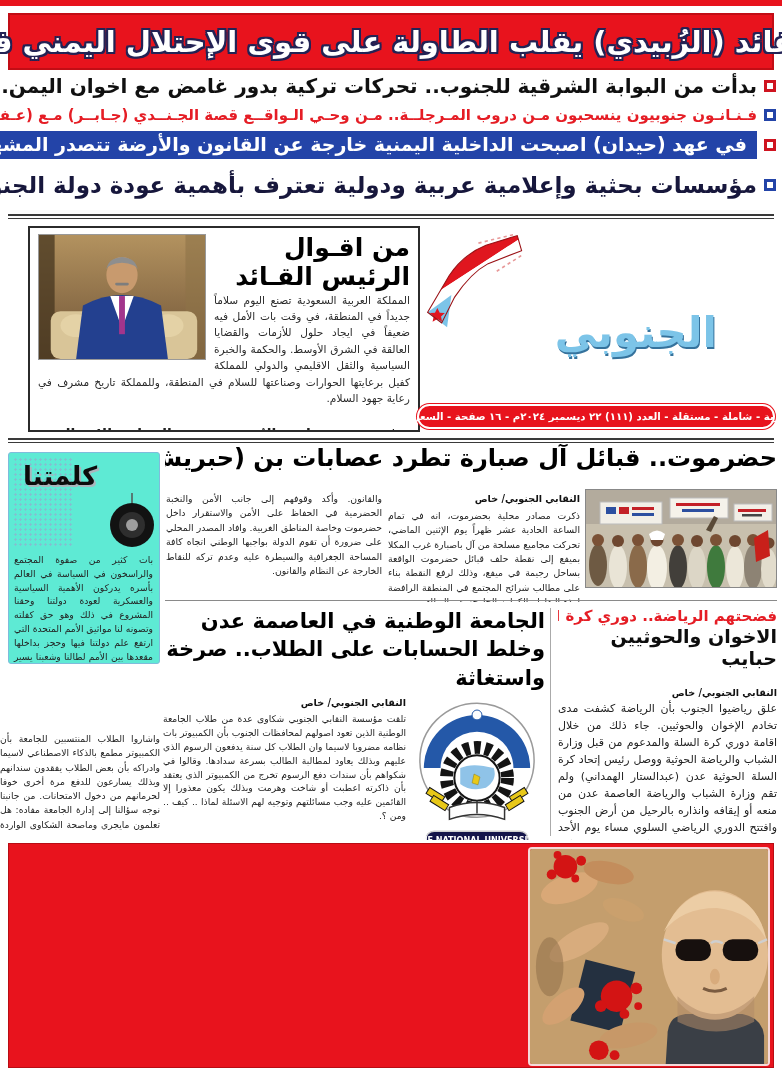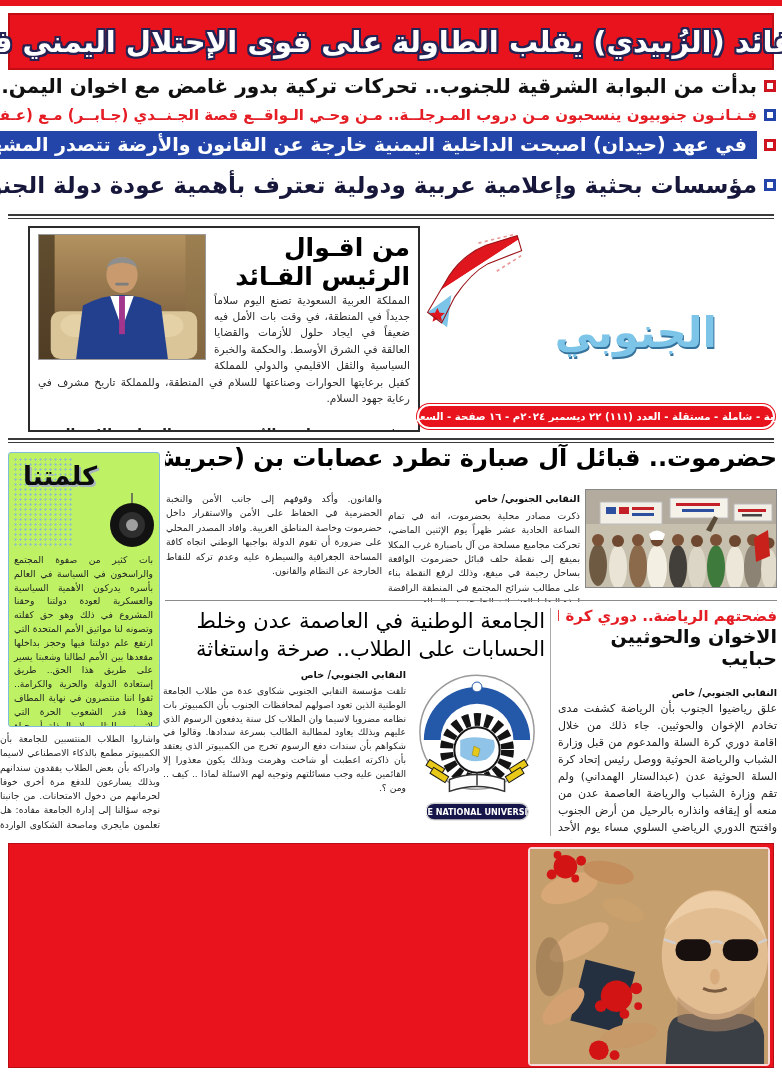--- a/index.html
+++ b/index.html
@@ -36,21 +36,21 @@
   .mast-map { position:absolute; left:4px; top:4px; }
   .mast-t1 { position:absolute; right:2px; top:-12px; font-size:62px; font-weight:900; color:#e0161f; direction:rtl;
     text-shadow:2px 2px 0 #7a0a0f, -1px -1px 0 #fff; letter-spacing:-2px; }
   .mast-t2 { position:absolute; right:60px; top:78px; font-size:42px; font-weight:900; color:#7cc4e8; direction:rtl;
     text-shadow:1px 2px 0 #35729c; letter-spacing:4px;margin-top:6px; }
   .mast-en { position:absolute; left:0; top:155px; width:100%; text-align:center; font-size:18px; font-weight:900; color:#0d0d0d; letter-spacing:3px; white-space:nowrap; }
   .mast-pill { position:absolute; left:2px; top:180px; width:358px; height:25px; background:#e8131d; border:2px solid #fff; box-shadow:0 0 0 1px #e8131d; border-radius:13px;
     color:#fff; font-size:10.2px; font-weight:700; display:flex; align-items:center; justify-content:center; direction:rtl; white-space:nowrap; }
 
   
-  .kal-box { position:absolute; left:8px; top:452px; width:152px; height:275px; background:#bef264; border:1px solid #7fbcdc; border-radius:3px; overflow:hidden; direction:rtl; }
+  .kal-box { position:absolute; left:8px; top:452px; width:152px; height:212px; background:#5eead4; border:1px solid #7fbcdc; border-radius:3px; overflow:hidden; direction:rtl; }
   .kal-box::before { content:""; position:absolute; left:4px; top:4px; width:60px; height:90px;
     background-image:radial-gradient(#89b8cf 1px, transparent 1.2px); background-size:5px 5px; opacity:.8; }
   .kal-title { position:relative; text-align:left; padding:8px 10px 0 14px; font-size:26px; font-weight:900; color:#0c0c0c; text-shadow:2px 2px 0 #aab6bd; direction:rtl; }
   .kal-icon { position:relative; display:block; margin:2px 0 0 34px; }
   .kal-body { position:relative; padding:4px 6px 4px 5px; font-size:9.2px; line-height:1.5; color:#222; text-align:justify; white-space:pre-line; }
   .kal-cont { position:absolute; left:0px; top:732px; width:160px; height:100px; font-size:9.2px; line-height:1.55; color:#222; text-align:justify; direction:rtl; overflow:hidden; }
 
   
   .a1-head { position:absolute; left:165px; top:444px; width:612px; font-size:24px; font-weight:900; color:#000; direction:rtl; text-align:right; white-space:nowrap; overflow:hidden; }
   .a1-photo { position:absolute; left:585px; top:489px; width:192px; height:99px; border:1px solid #888; }
@@ -62,21 +62,21 @@
 
   
   .a2 { position:absolute; left:558px; top:607px; width:219px; height:233px; direction:rtl; overflow:hidden; }
   .a2-h1 { color:#e51d25; font-weight:900; font-size:15px; text-align:right; white-space:nowrap; }
   .a2-h2 { color:#0d0d0d; font-weight:900; font-size:19px; text-align:right; margin-bottom:18px; }
   .a2-body { font-size:11px; line-height:1.55; color:#222; text-align:justify; }
   .vdiv { position:absolute; left:550px; top:608px; width:1px; height:228px; background:#aaa; }
 
   
   .a3 { position:absolute; left:163px; top:607px; width:382px; height:233px; direction:rtl; overflow:hidden; }
-  .a3-head { font-size:21px; line-height:1.35; font-weight:400; color:#000; text-align:right; }
+  .a3-head { font-size:21px; line-height:1.35; font-weight:700; color:#000; text-align:right; }
   .a3-row { position:relative; margin-top:4px; height:168px; }
   .a3-logo { position:absolute; right:4px; top:0px; }
   .a3-body { position:absolute; left:0; top:0; width:243px; height:168px; font-size:9.2px; line-height:1.5; color:#222; text-align:justify; overflow:hidden; }
 
   
   .bb { position:absolute; left:8px; top:843px; width:766px; height:225px; background:#e8131d; border:1px solid #b80d14; }
   .bb-photo { position:absolute; right:3px; top:3px; border:2px solid #f6d9d9; border-radius:4px; }
 </style>
 </head>
 <body>
@@ -209,21 +209,21 @@
       <ellipse cx="167" cy="77" rx="9" ry="22" fill="#8d8374"></ellipse>
         <circle cx="167" cy="50" r="6" fill="#7a5136"></circle>
       <ellipse cx="183" cy="79" rx="8" ry="20" fill="#e2dccc"></ellipse>
         <circle cx="183" cy="53" r="5.5" fill="#6e4730"></circle>
       <path d="M120,40 l8,-14 4,2 -7,14 Z" fill="#5a4a38"></path>
       <path d="M168,48 L182,40 L184,66 L170,72 Z" fill="#c8201a"></path>
     </g>
   </svg>
   <div class="a1-col a1-colR">
     <div class="byline">النقابي الجنوبي/ خاص</div>
-    <span>ذكرت مصادر محلية بحضرموت، انه في تمام الساعة الحادية عشر ظهراً يوم الإثنين الماضي، تحركت مجاميع مسلحة من آل باصبارة غرب المكلا بميفع إلى نقطة حلف قبائل حضرموت الواقعة بساحل رجيمة في ميفع، وذلك لرفع النقطة بناء على مطالب شرائح المجتمع في المنطقة الرافضة لهذه النقاط العشوائية الخارجة عن النظام</span>
+    <span>ذكرت مصادر محلية بحضرموت، انه في تمام الساعة الحادية عشر ظهراً يوم الإثنين الماضي، تحركت مجاميع مسلحة من آل باصبارة غرب المكلا بميفع إلى نقطة حلف قبائل حضرموت الواقعة بساحل رجيمة في ميفع، وذلك لرفع النقطة بناء على مطالب شرائح المجتمع في المنطقة الرافضة لهذه النقاط والكرامة الخارجة عن النظام</span>
   </div>
   <div class="a1-col a1-colL">
     <span>والقانون. وأكد وقوفهم إلى جانب الأمن والنخبة الحضرمية في الحفاظ على الأمن والاستقرار داخل حضرموت وخاصة المناطق الغربية. وافاد المصدر المحلي على ضرورة أن تقوم الدولة بواجبها الوطني اتجاه كافة المساحة الجغرافية والسيطرة عليه وعدم تركه للنقاط الخارجة عن النظام والقانون.</span>
   </div>
 
   <div class="rule-thin"></div>
   <div class="vdiv"></div>
 
   <div class="a2">
     <div class="a2-h1">فضحتهم الرياضة.. دوري كرة السلة..</div>

